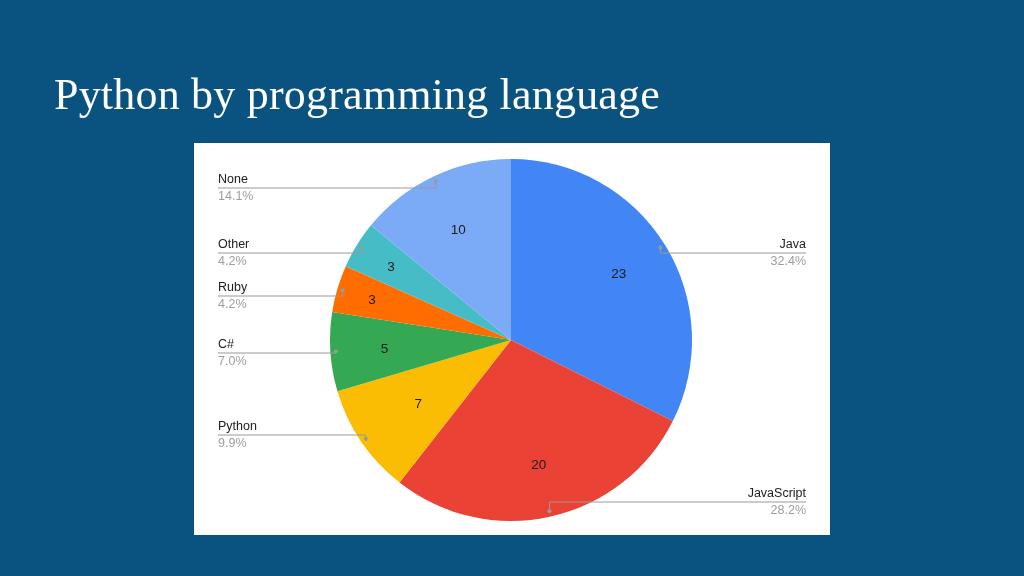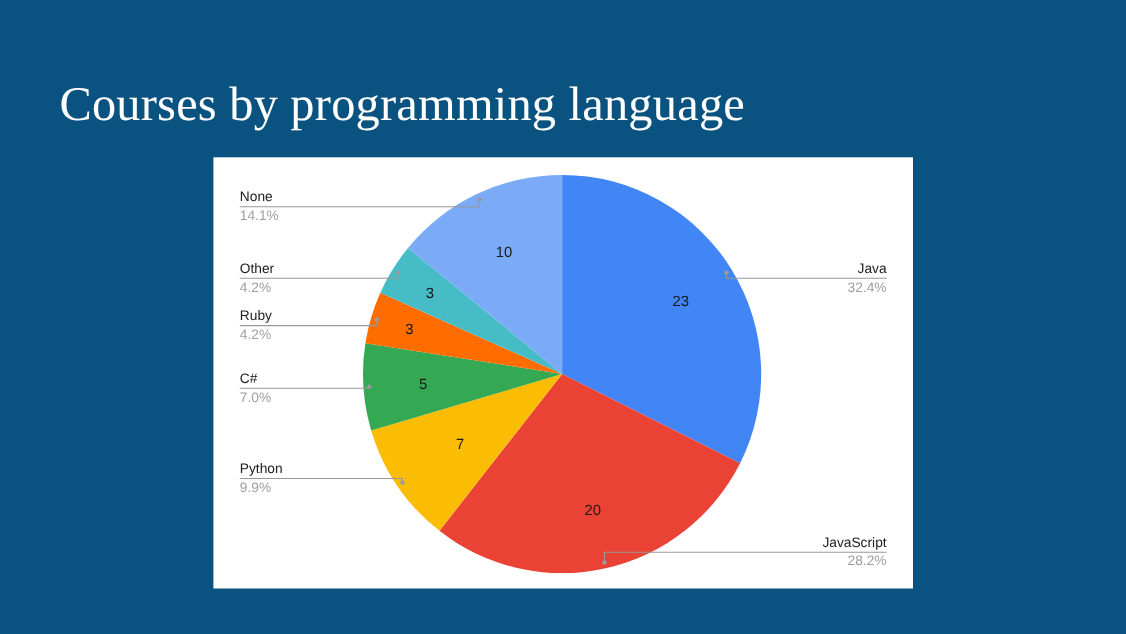--- a/index.html
+++ b/index.html
@@ -70,21 +70,21 @@
   }
   .leader-dot {
     fill: #9a9a9a;
   }
 </style>
 </head>
 <body>
 
 <div id="slide">
 
-  <div id="slide-title">Courses by programming language</div>
+  <div id="slide-title">Python by programming language</div>
 
   <div id="chart-card">
     <svg id="pie-svg" viewBox="0 0 636 392">
       <g>
           <path d="M 317 197 L 317.00 16.00 A 181 181 0 0 1 478.81 278.10 Z" fill="#4285f4"></path>
           <path d="M 317 197 L 478.81 278.10 A 181 181 0 0 1 205.50 339.58 Z" fill="#ea4335"></path>
           <path d="M 317 197 L 205.50 339.58 A 181 181 0 0 1 143.43 248.34 Z" fill="#fbbc04"></path>
           <path d="M 317 197 L 143.43 248.34 A 181 181 0 0 1 138.17 169.08 Z" fill="#34a853"></path>
           <path d="M 317 197 L 138.17 169.08 A 181 181 0 0 1 151.76 123.14 Z" fill="#ff6d01"></path>
           <path d="M 317 197 L 151.76 123.14 A 181 181 0 0 1 176.93 82.37 Z" fill="#46bdc6"></path>

